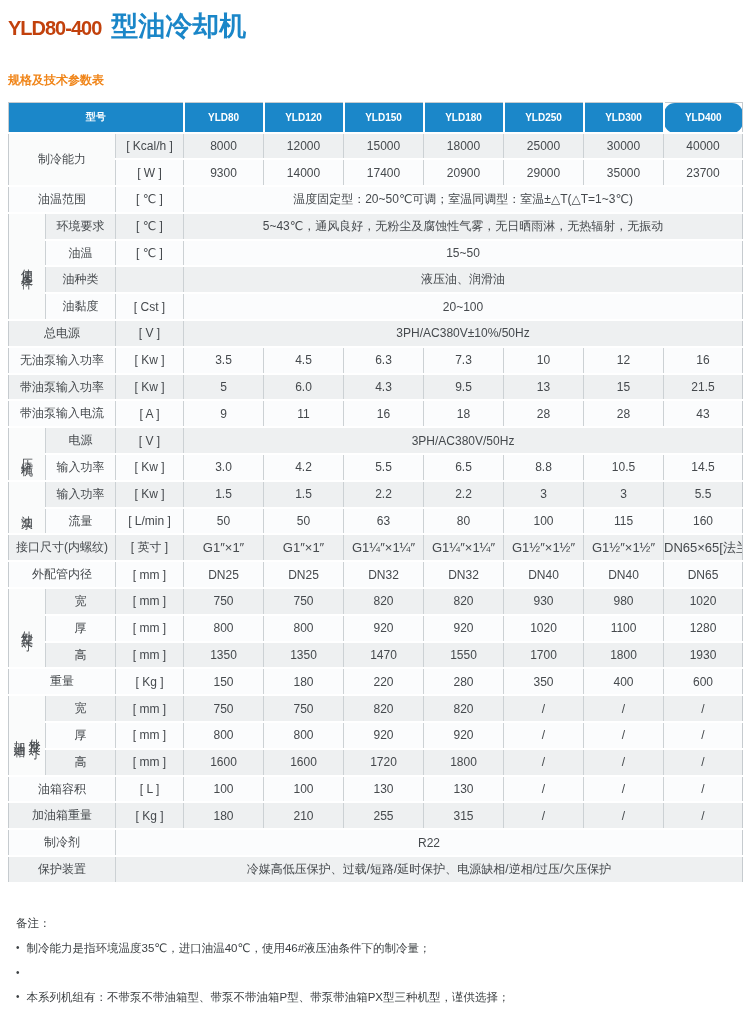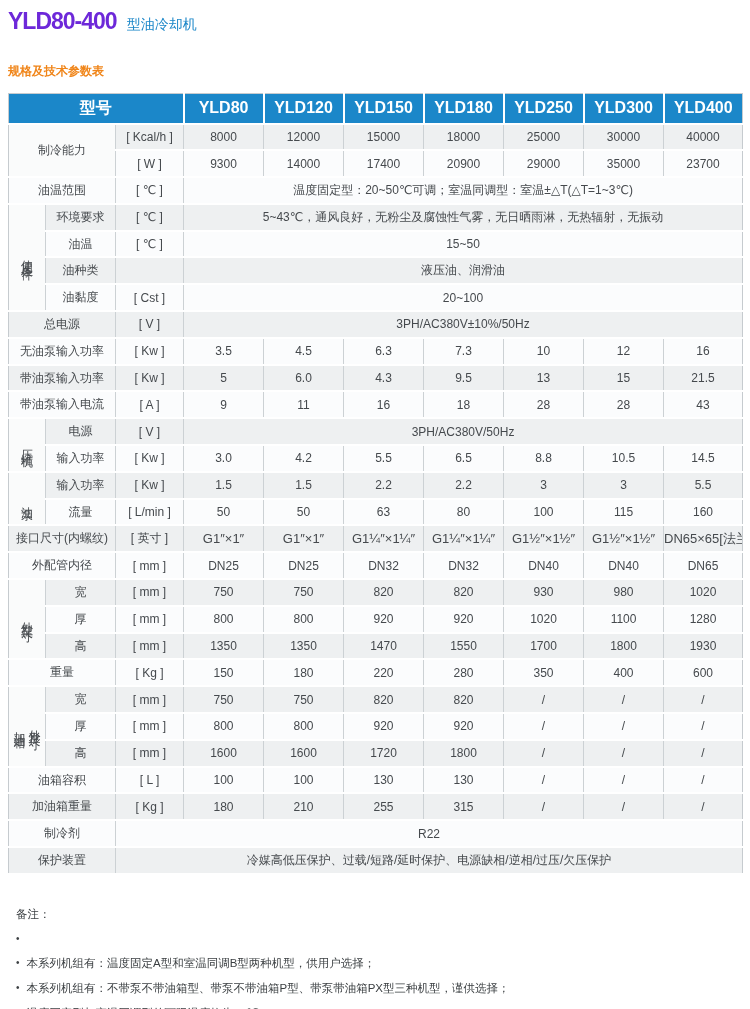--- a/index.html
+++ b/index.html
@@ -6,38 +6,38 @@
   html,body { background:#ffffff; }
   body {
     width:750px; height:1009px; overflow:hidden;
     font-family:"Liberation Sans","DejaVu Sans",sans-serif;
     color:#44484c;
   }
   .page { padding:6px 8px 0 8px; }
 
   
   .title { display:flex; align-items:baseline; margin-top:2px; }
-  .title .model { font-size:23px; font-weight:700; letter-spacing:-1px; color:#6d28d9; }
-  .title .suffix { font-size:14px; font-weight:400; color:#1a86c8; margin-left:10px; }
+  .title .model { font-size:20px; font-weight:700; letter-spacing:-1px; color:#c2410c; }
+  .title .suffix { font-size:27px; font-weight:700; color:#1a86c8; margin-left:10px; }
   .subtitle { margin-top:28px; font-size:12px; font-weight:700; color:#f08519; }
 
   
   table.spec {
     margin-top:13px; width:734px; table-layout:fixed;
     border-collapse:collapse; border:1px solid #c6cbcf;
     font-size:12px;
   }
   table.spec tr { height:26.8px; }
   table.spec tr.head { height:30px; }
   th {
-    background:#1b87c9; color:#ffffff; font-size:16px; font-weight:700;
+    background:#1b87c9; color:#ffffff; font-size:10px; font-weight:700;
     text-align:center; vertical-align:middle;
     border-right:2px solid #ffffff; border-bottom:2px solid #ffffff;
   }
-  th:last-child { border-right:none; }
+  th:last-child { border-right:none;border-radius:11px; }
   td {
     text-align:center; vertical-align:middle;
     border-right:1px solid #ccd1d4; border-bottom:2px solid #ffffff;
     color:#45494d; overflow:hidden; white-space:nowrap;
   }
   td:last-child { border-right:none; }
   tr.g td { background:#eef0f1; }
   tr.w td { background:#fbfcfd; }
   td.grp, td.glabel { background:#fafbfb !important; }
   td.glabel { font-weight:400;font-family:Liberation Mono, monospace; }
@@ -366,24 +366,24 @@
       <td colspan="2">保护装置</td>
       <td class="spanv" colspan="8">冷媒高低压保护、过载/短路/延时保护、电源缺相/逆相/过压/欠压保护</td>
     </tr>
   </tbody>
     </table>
 
   <div class="notes">
     <div class="ntitle">备注：</div>
     <div class="nitem">
       <span class="bullet">•</span>
+      <span>制冷能力是指环境温度35℃，进口油温40℃，使用46#液压油条件下的制冷量；</span>
     </div>
     <div class="nitem">
       <span class="bullet">•</span>
-      <span>本系列机组有：温度固定A型和室温同调B型两种机型，供用户选择；</span>
     </div>
     <div class="nitem">
       <span class="bullet">•</span>
       <span>本系列机组有：不带泵不带油箱型、带泵不带油箱P型、带泵带油箱PX型三种机型，谨供选择；</span>
     </div>
     <div class="nitem">
       <span class="bullet">•</span>
       <span>温度固定型与室温同调型的下限温度均为15℃；</span>
     </div>
 

